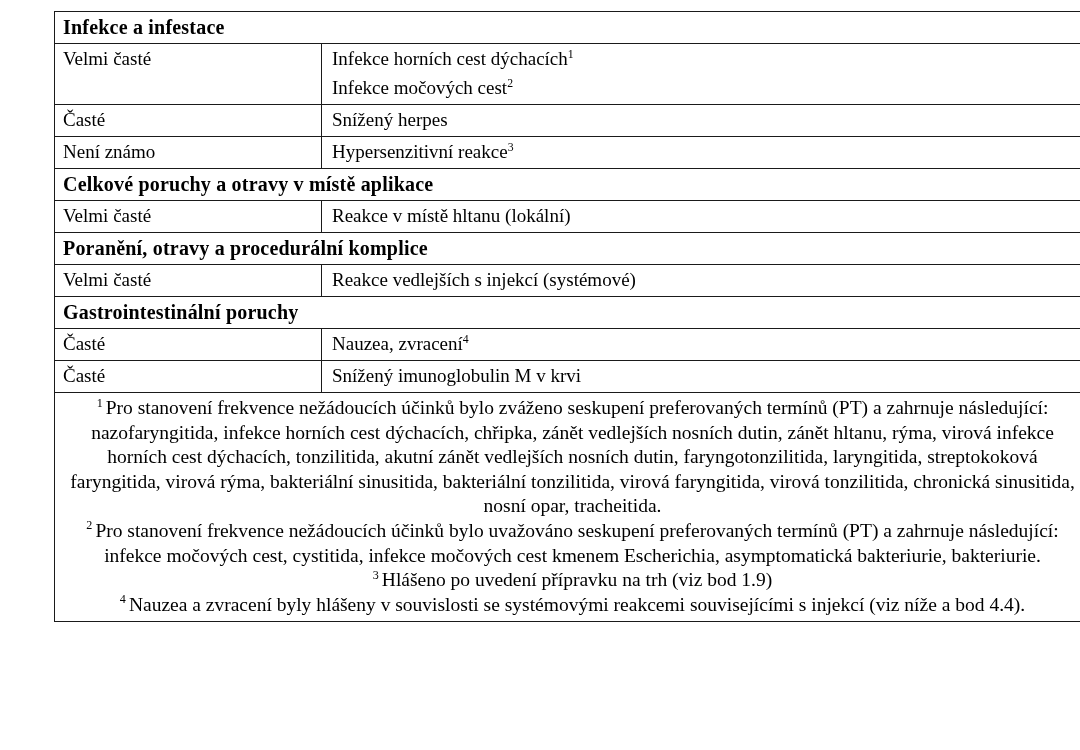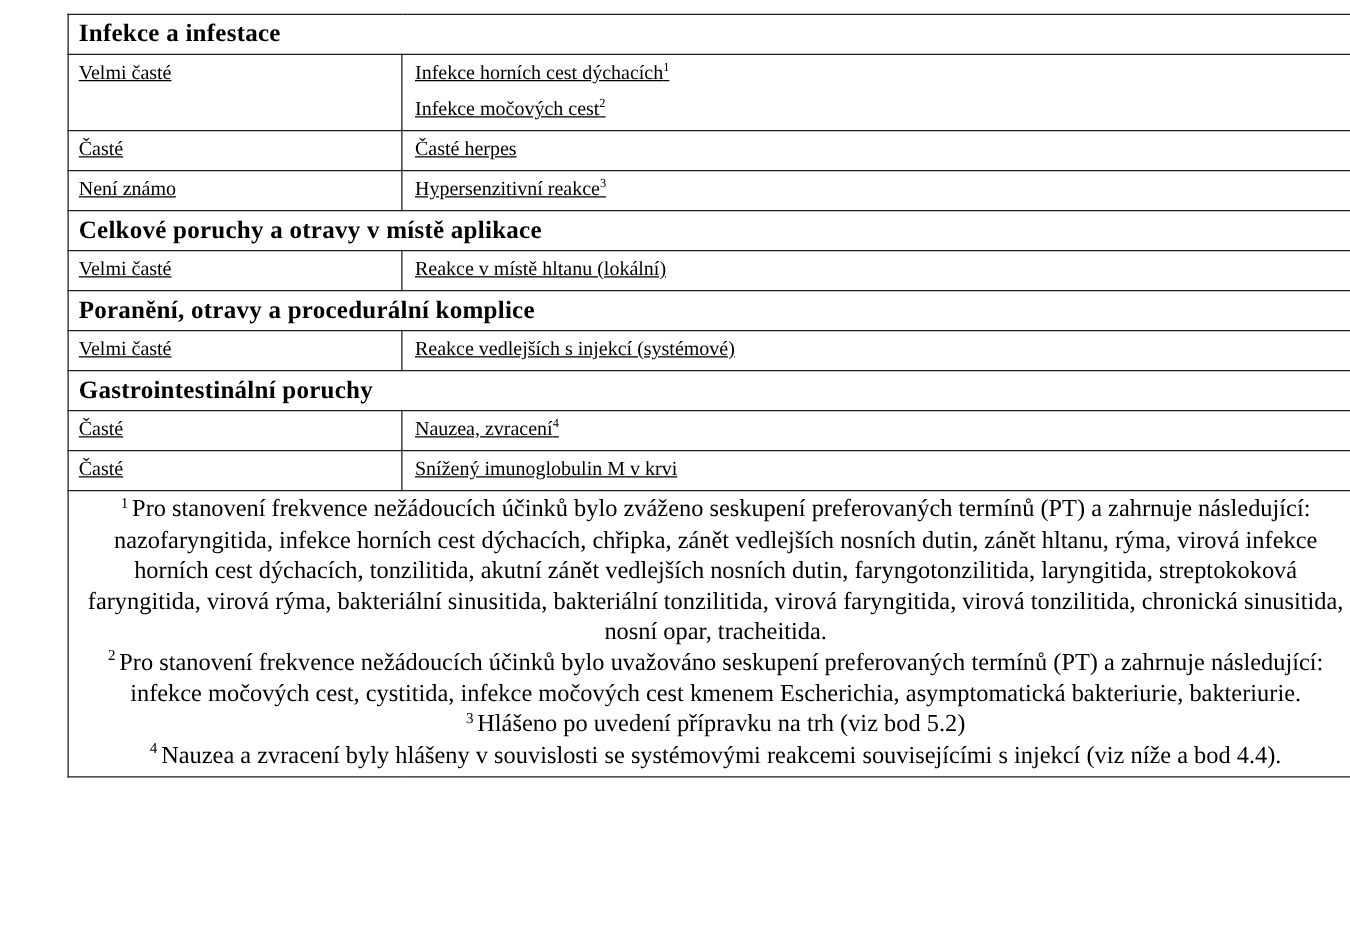--- a/index.html
+++ b/index.html
@@ -43,25 +43,24 @@
   .section-head {
     font-weight: bold;
     font-size: 20px;
     line-height: 20px;
     padding: 5px 0 6px 8px !important;
     letter-spacing: 0.2px;
     white-space: nowrap;
   }
   
   .cell {
-    font-size: 16px;
+    font-size: 19px;
     line-height: 20px;
     padding: 5px 0 6px 8px !important;
     white-space: nowrap;
-    text-decoration: underline;
   }
   .cell.term { padding-left: 10px !important; }
   .cell .line { display: block; }
   .cell .line + .line { margin-top: 9px; }
   sup {
     font-size: 0.62em;
     vertical-align: super;
     line-height: 0;
   }
   
@@ -99,21 +98,21 @@
         <tr>
           <td class="cell freq">Velmi časté</td>
           <td class="cell term">
             <span class="line"><span>Infekce horních cest dýchacích</span><sup>1</sup></span>
             <span class="line"><span>Infekce močových cest</span><sup>2</sup></span>
           </td>
         </tr>
         <tr>
           <td class="cell freq">Časté</td>
           <td class="cell term">
-            <span class="line"><span>Časté herpes</span></span>
+            <span class="line"><span>Snížený herpes</span></span>
           </td>
         </tr>
         <tr>
           <td class="cell freq">Není známo</td>
           <td class="cell term">
             <span class="line"><span>Hypersenzitivní reakce</span><sup>3</sup></span>
           </td>
         </tr>
         <tr>
           <td colspan="2" class="section-head">Celkové poruchy a otravy v místě aplikace</td>
@@ -145,19 +144,19 @@
         <tr>
           <td class="cell freq">Časté</td>
           <td class="cell term">
             <span class="line"><span>Snížený imunoglobulin M v krvi</span></span>
           </td>
         </tr>
         <tr>
           <td colspan="2" class="footnotes">
             <p><span class="fn-mark">1</span><span>Pro stanovení frekvence nežádoucích účinků bylo zváženo seskupení preferovaných termínů (PT) a zahrnuje následující: nazofaryngitida, infekce horních cest dýchacích, chřipka, zánět vedlejších nosních dutin, zánět hltanu, rýma, virová infekce horních cest dýchacích, tonzilitida, akutní zánět vedlejších nosních dutin, faryngotonzilitida, laryngitida, streptokoková faryngitida, virová rýma, bakteriální sinusitida, bakteriální tonzilitida, virová faryngitida, virová tonzilitida, chronická sinusitida, nosní opar, tracheitida.</span></p>
             <p><span class="fn-mark">2</span><span>Pro stanovení frekvence nežádoucích účinků bylo uvažováno seskupení preferovaných termínů (PT) a zahrnuje následující: infekce močových cest, cystitida, infekce močových cest kmenem Escherichia, asymptomatická bakteriurie, bakteriurie.</span></p>
-            <p><span class="fn-mark">3</span><span>Hlášeno po uvedení přípravku na trh (viz bod 5.2)</span></p>
+            <p><span class="fn-mark">3</span><span>Hlášeno po uvedení přípravku na trh (viz bod 1.9)</span></p>
             <p><span class="fn-mark">4</span><span>Nauzea a zvracení byly hlášeny v souvislosti se systémovými reakcemi souvisejícími s injekcí (viz níže a bod 4.4).</span></p>
           </td>
         </tr>
       </tbody>
   </table>
 </div>
 
 </body></html>

